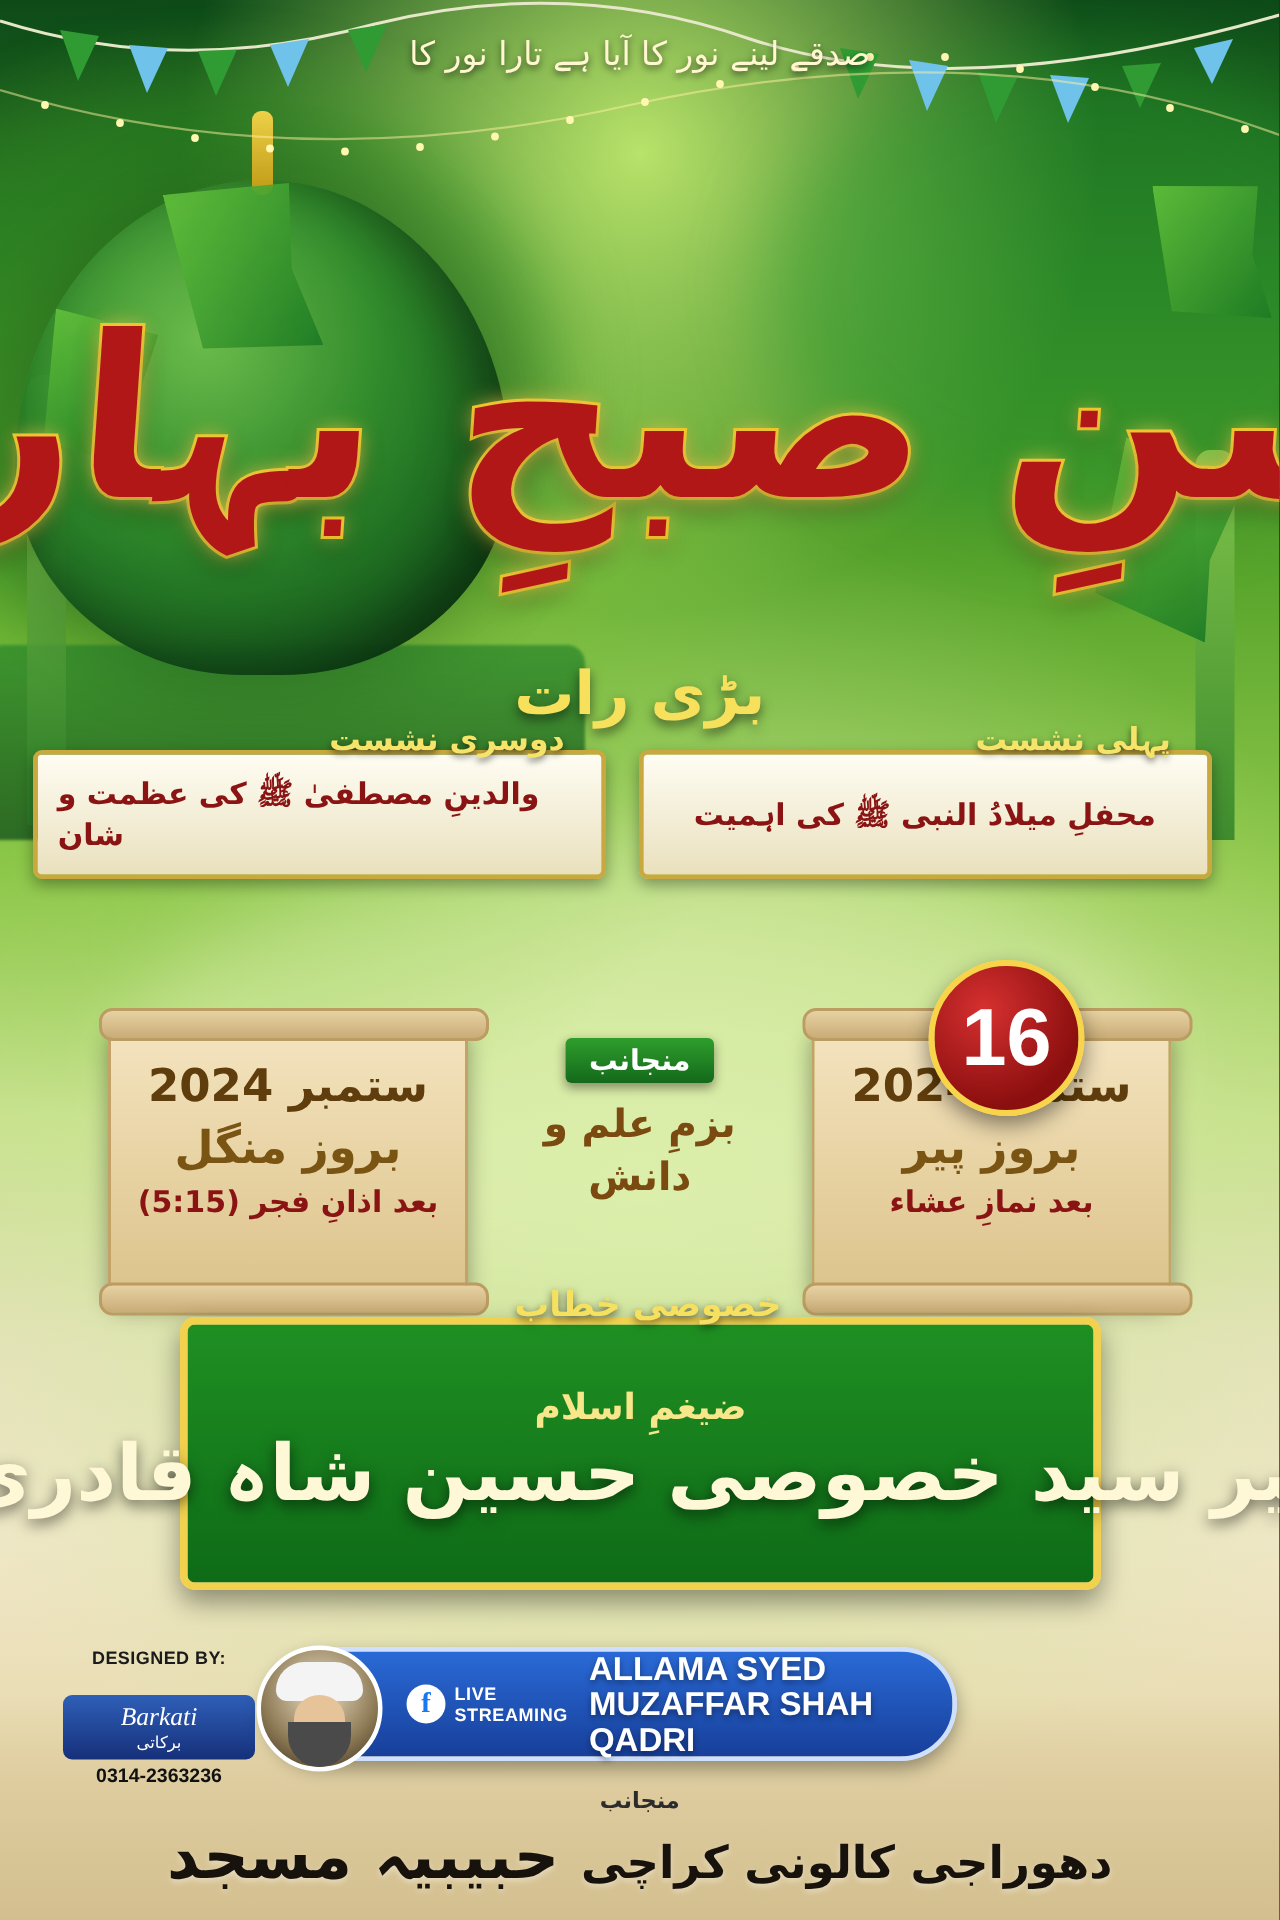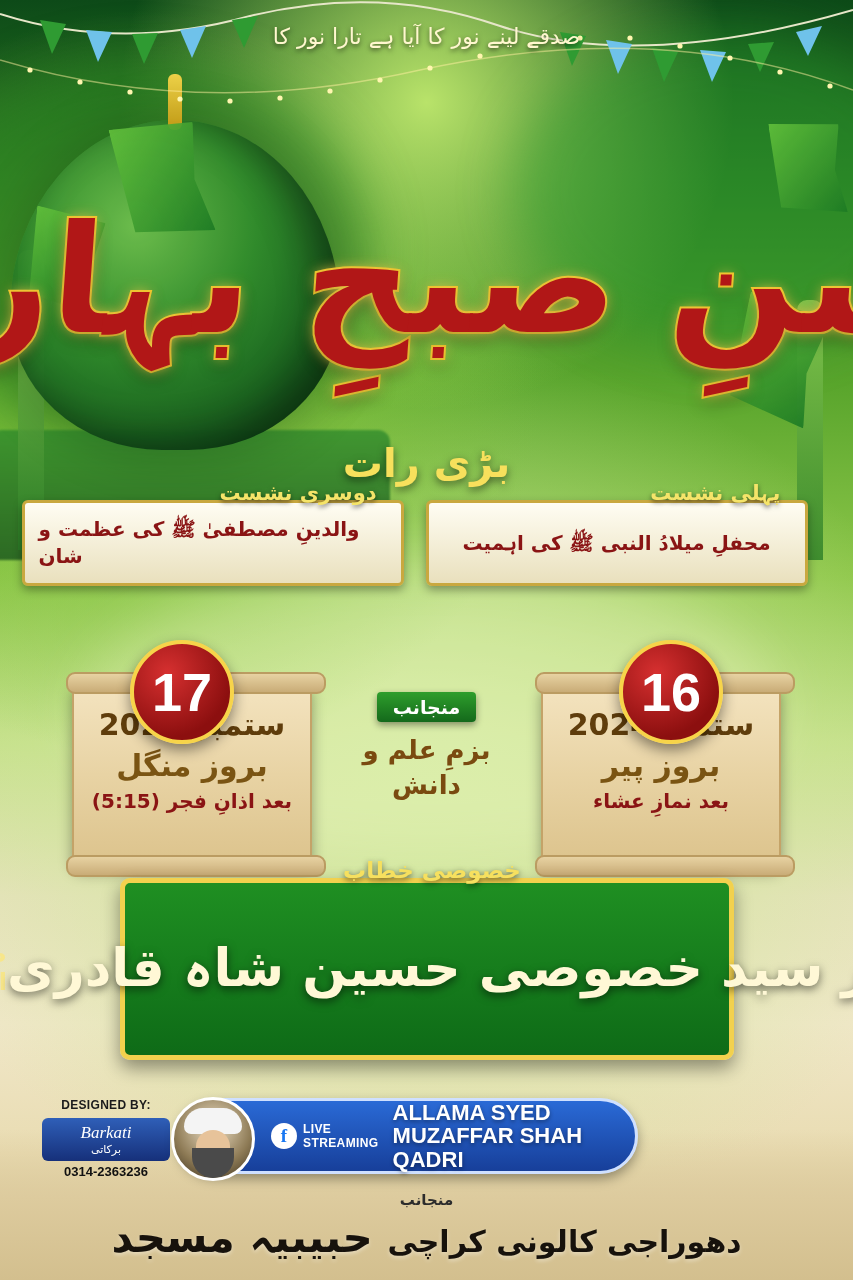--- a/index.html
+++ b/index.html
@@ -194,21 +194,21 @@
     line-height: 1.35;
   }
 
   
   .speaker-panel {
     position: absolute; left: 120px; top: 878px; width: 614px; height: 182px;
     background: linear-gradient(180deg, #1f8f22 0%, #0e6b17 100%);
     border: 5px solid #f2d14e;
     border-radius: 10px;
     box-shadow: 0 8px 18px rgba(0,0,0,.4);
-    display: flex; flex-direction: row; align-items: center; justify-content: center;
+    display: flex; flex-direction: column; align-items: center; justify-content: center;
   }
   .speaker-top {
     position: absolute; top: -26px; left: 0; width: 614px; text-align: center;
     direction: rtl; color: #f6e05f; font-size: 23px; font-weight: bold;
     text-shadow: 0 2px 6px rgba(0,0,0,.6);
     font-family: "DejaVu Sans", sans-serif;
   }
   .speaker-sub {
     direction: rtl; color: #f7e68a; font-size: 24px; font-weight: bold;
     font-family: "DejaVu Sans", sans-serif; margin-bottom: 2px;
@@ -220,21 +220,21 @@
     line-height: 1.15; white-space: nowrap;
   }
 
   
   .designer {
     position: absolute; left: 42px; top: 1098px; width: 128px;
     text-align: center; font-family: "Liberation Sans", sans-serif;
   }
   .designer .dz { font-size: 12px; font-weight: bold; color: #1b1b1b; letter-spacing: .3px; }
   .designer .logo {
-    margin-top: 6px; background: linear-gradient(180deg,#2f5fb8,#16307a);
+    margin-top: 18px; background: linear-gradient(180deg,#2f5fb8,#16307a);
     border-radius: 6px; padding: 5px 0; color: #fff; text-align: center;
   }
   .designer .logo .nm { font-family: "Liberation Serif", serif; font-size: 17px; font-style: italic; }
   .designer .logo .ur { font-size: 11px; font-family: "DejaVu Sans", sans-serif; }
   .designer .phone { margin-top: 3px; font-size: 13px; font-weight: bold; color: #111; }
 
   
   .live-bar {
     position: absolute; left: 176px; top: 1098px; width: 462px; height: 76px;
     background: linear-gradient(180deg, #2a6ad6 0%, #173f9a 100%);
@@ -381,21 +381,20 @@
     </div>
     <div class="scroll sc-left">
       <div class="scroll-inner">
         <div class="sc-date">ستمبر 2024</div>
         <div class="sc-day">بروز منگل</div>
         <div class="sc-time">بعد اذانِ فجر (5:15)</div>
       </div>
     </div>
 
     <div class="badge bd-right">16</div>
-    <div class="badge bd-left">17</div>
 
     <div class="center-tag">
       <span class="chip">منجانب</span>
       <div class="ct-line">بزمِ علم و دانش</div>
     </div>
   </div>
 
   <div class="speaker-panel">
     <div class="speaker-top">خصوصی خطاب</div>
     <div class="speaker-sub">ضیغمِ اسلام</div>

